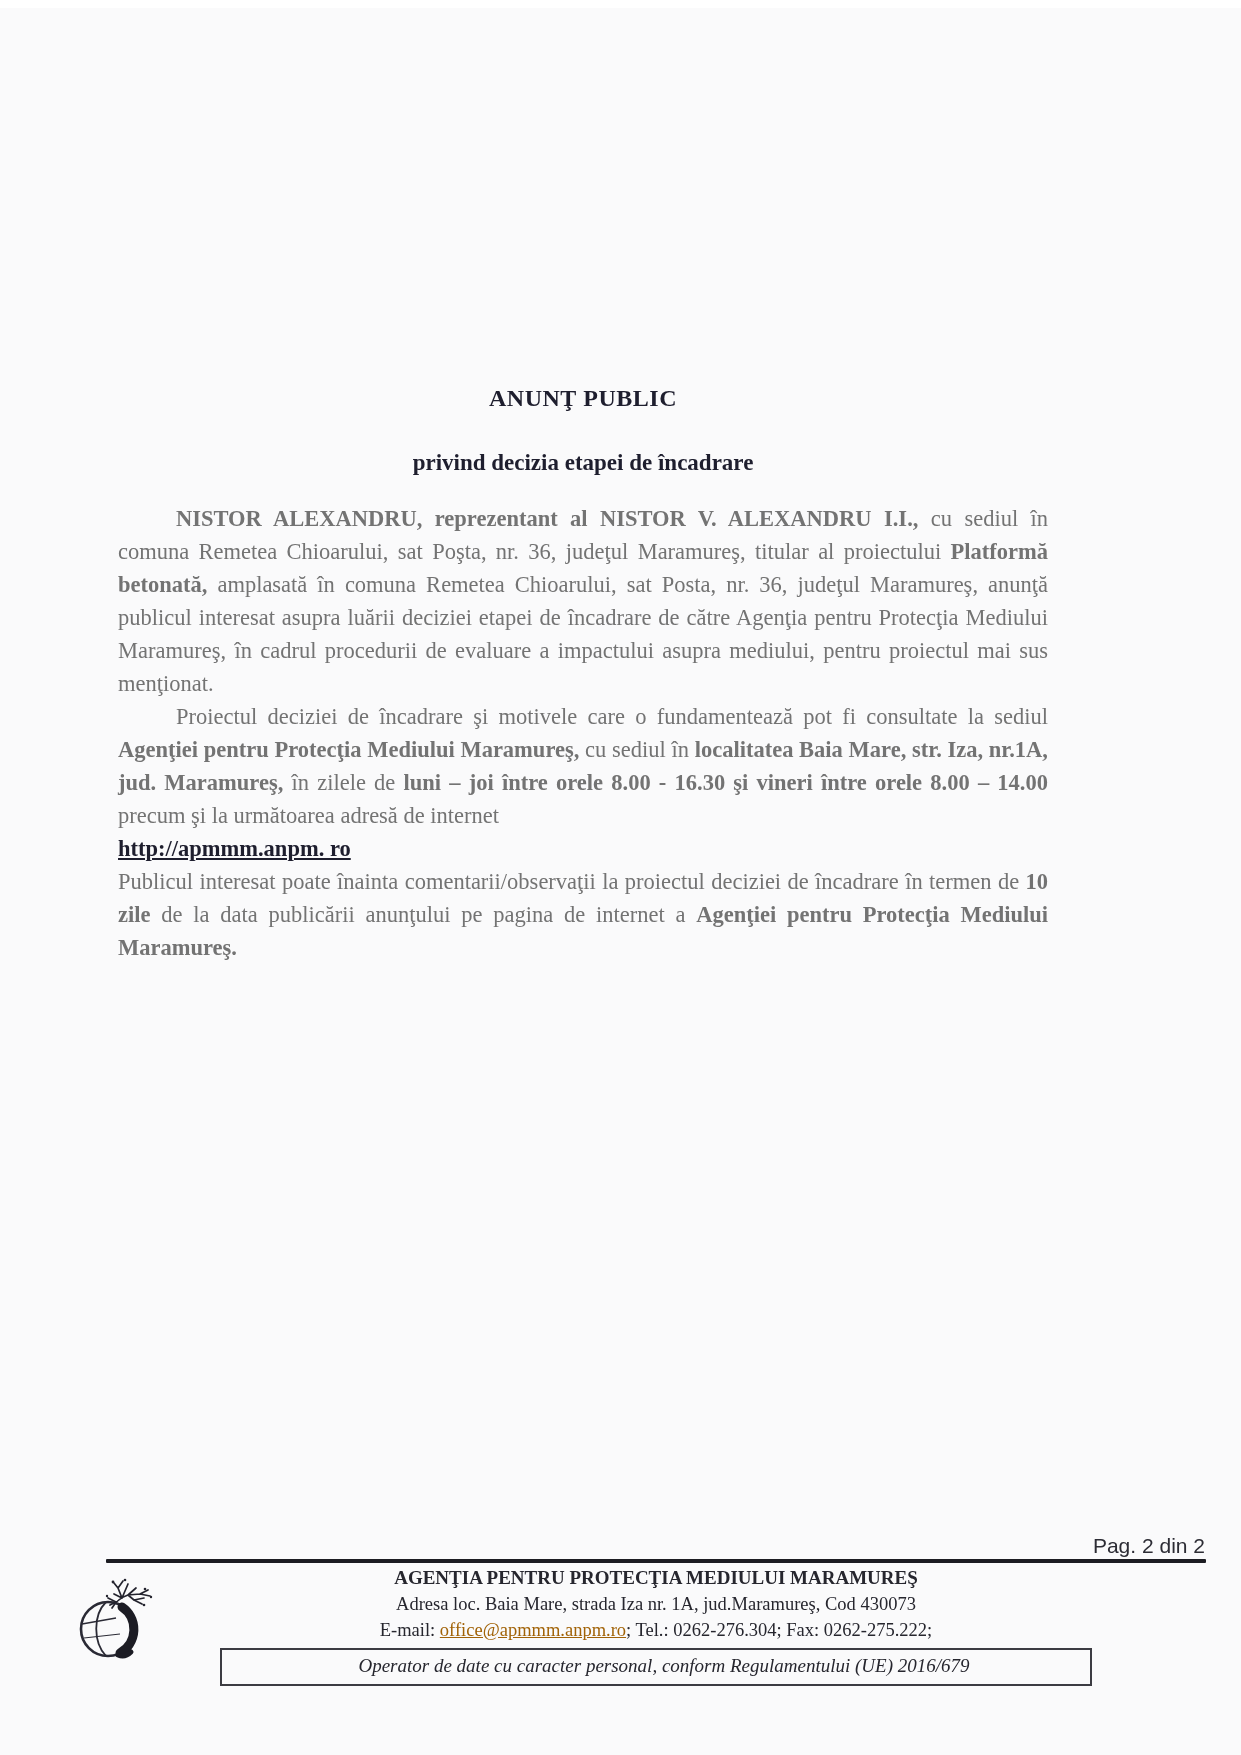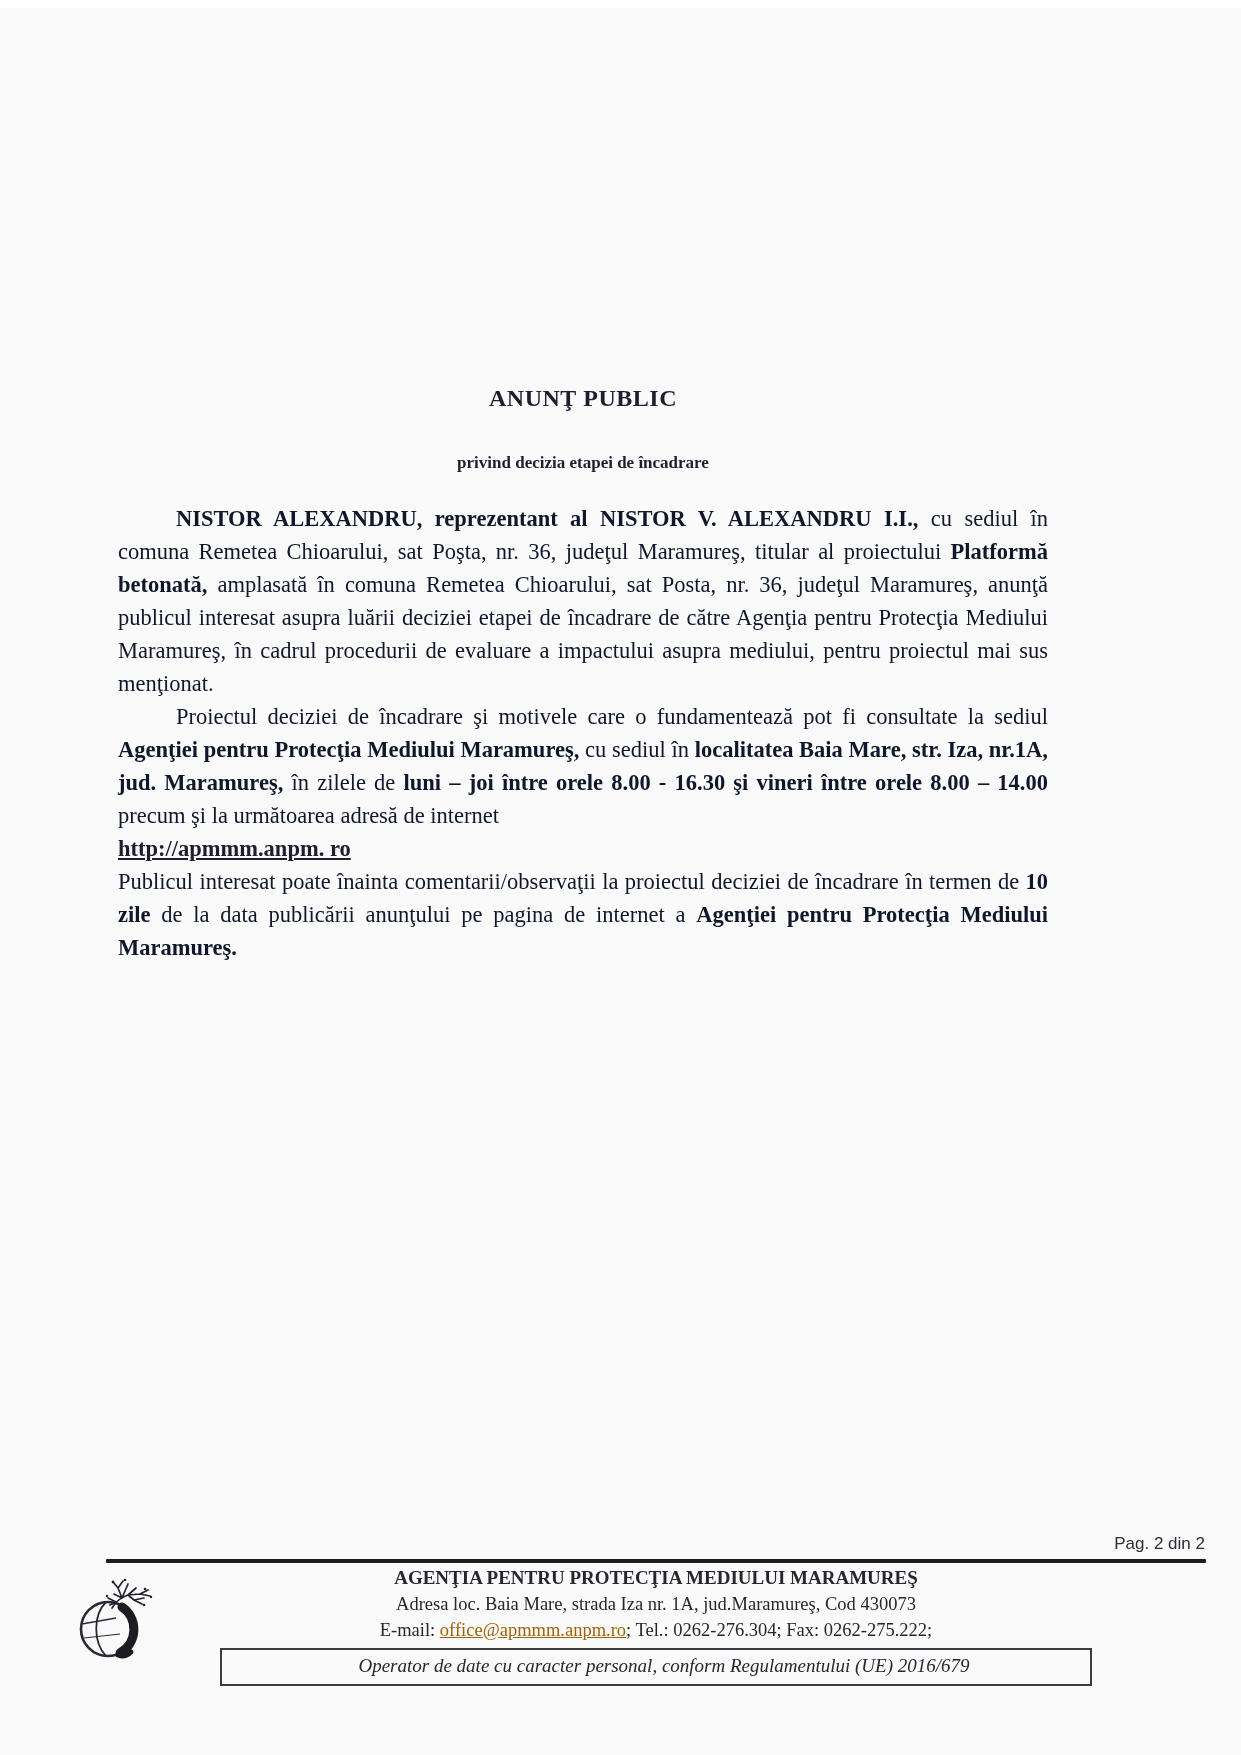--- a/index.html
+++ b/index.html
@@ -35,31 +35,31 @@
   .title {
     margin: 0;
     font-size: 24px;
     line-height: 30px;
     font-weight: bold;
     text-align: center;
     letter-spacing: 0.5px;
   }
   .subtitle {
     margin: 35px 0 0 0;
-    font-size: 17px;
+    font-size: 23px;
     line-height: 30px;
     font-weight: bold;
     text-align: center;
   }
   .para {
     margin: 0;
     font-size: 22.5px;
     line-height: 33px;
     text-align: justify;
-    color: #0f172a;
+    color: #737373;
   }
   .para.first {
     margin-top: 24px;
   }
   .indent {
     text-indent: 58px;
   }
   .url-line {
     margin: 0;
     font-size: 22.5px;
@@ -72,21 +72,21 @@
     color: #1e1e2e;
     cursor: pointer;
   }
 
   
   .page-indicator {
     position: absolute;
     top: 1534px;
     right: 36px;
     font-family: "Liberation Sans", sans-serif;
-    font-size: 17px;
+    font-size: 21px;
     color: #2c2c34;
   }
   .footer-rule {
     position: absolute;
     top: 1559px;
     left: 106px;
     width: 1100px;
     height: 4px;
     background: #1c1c22;
     border-radius: 1px;

